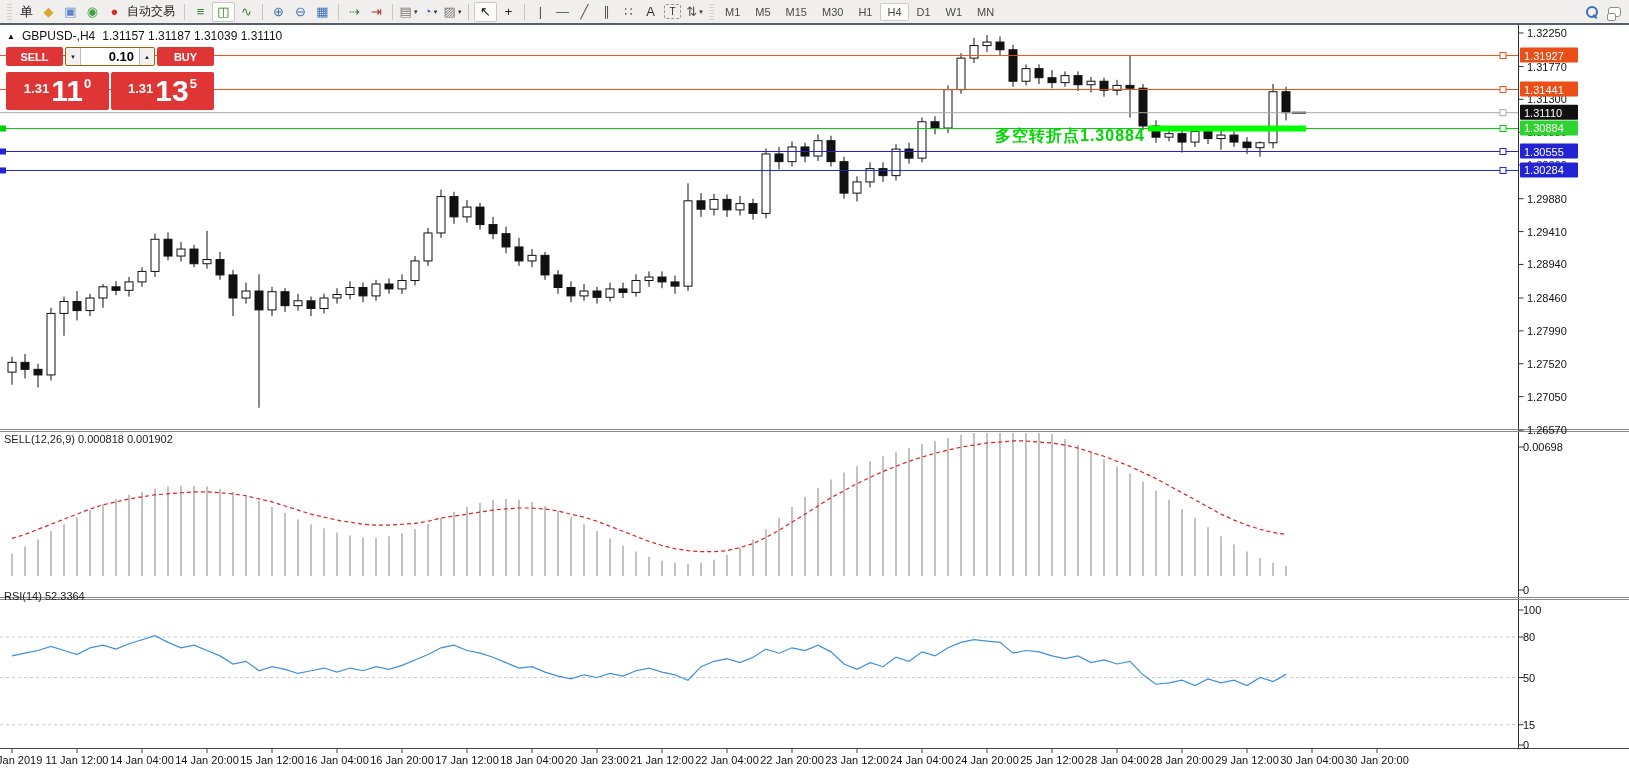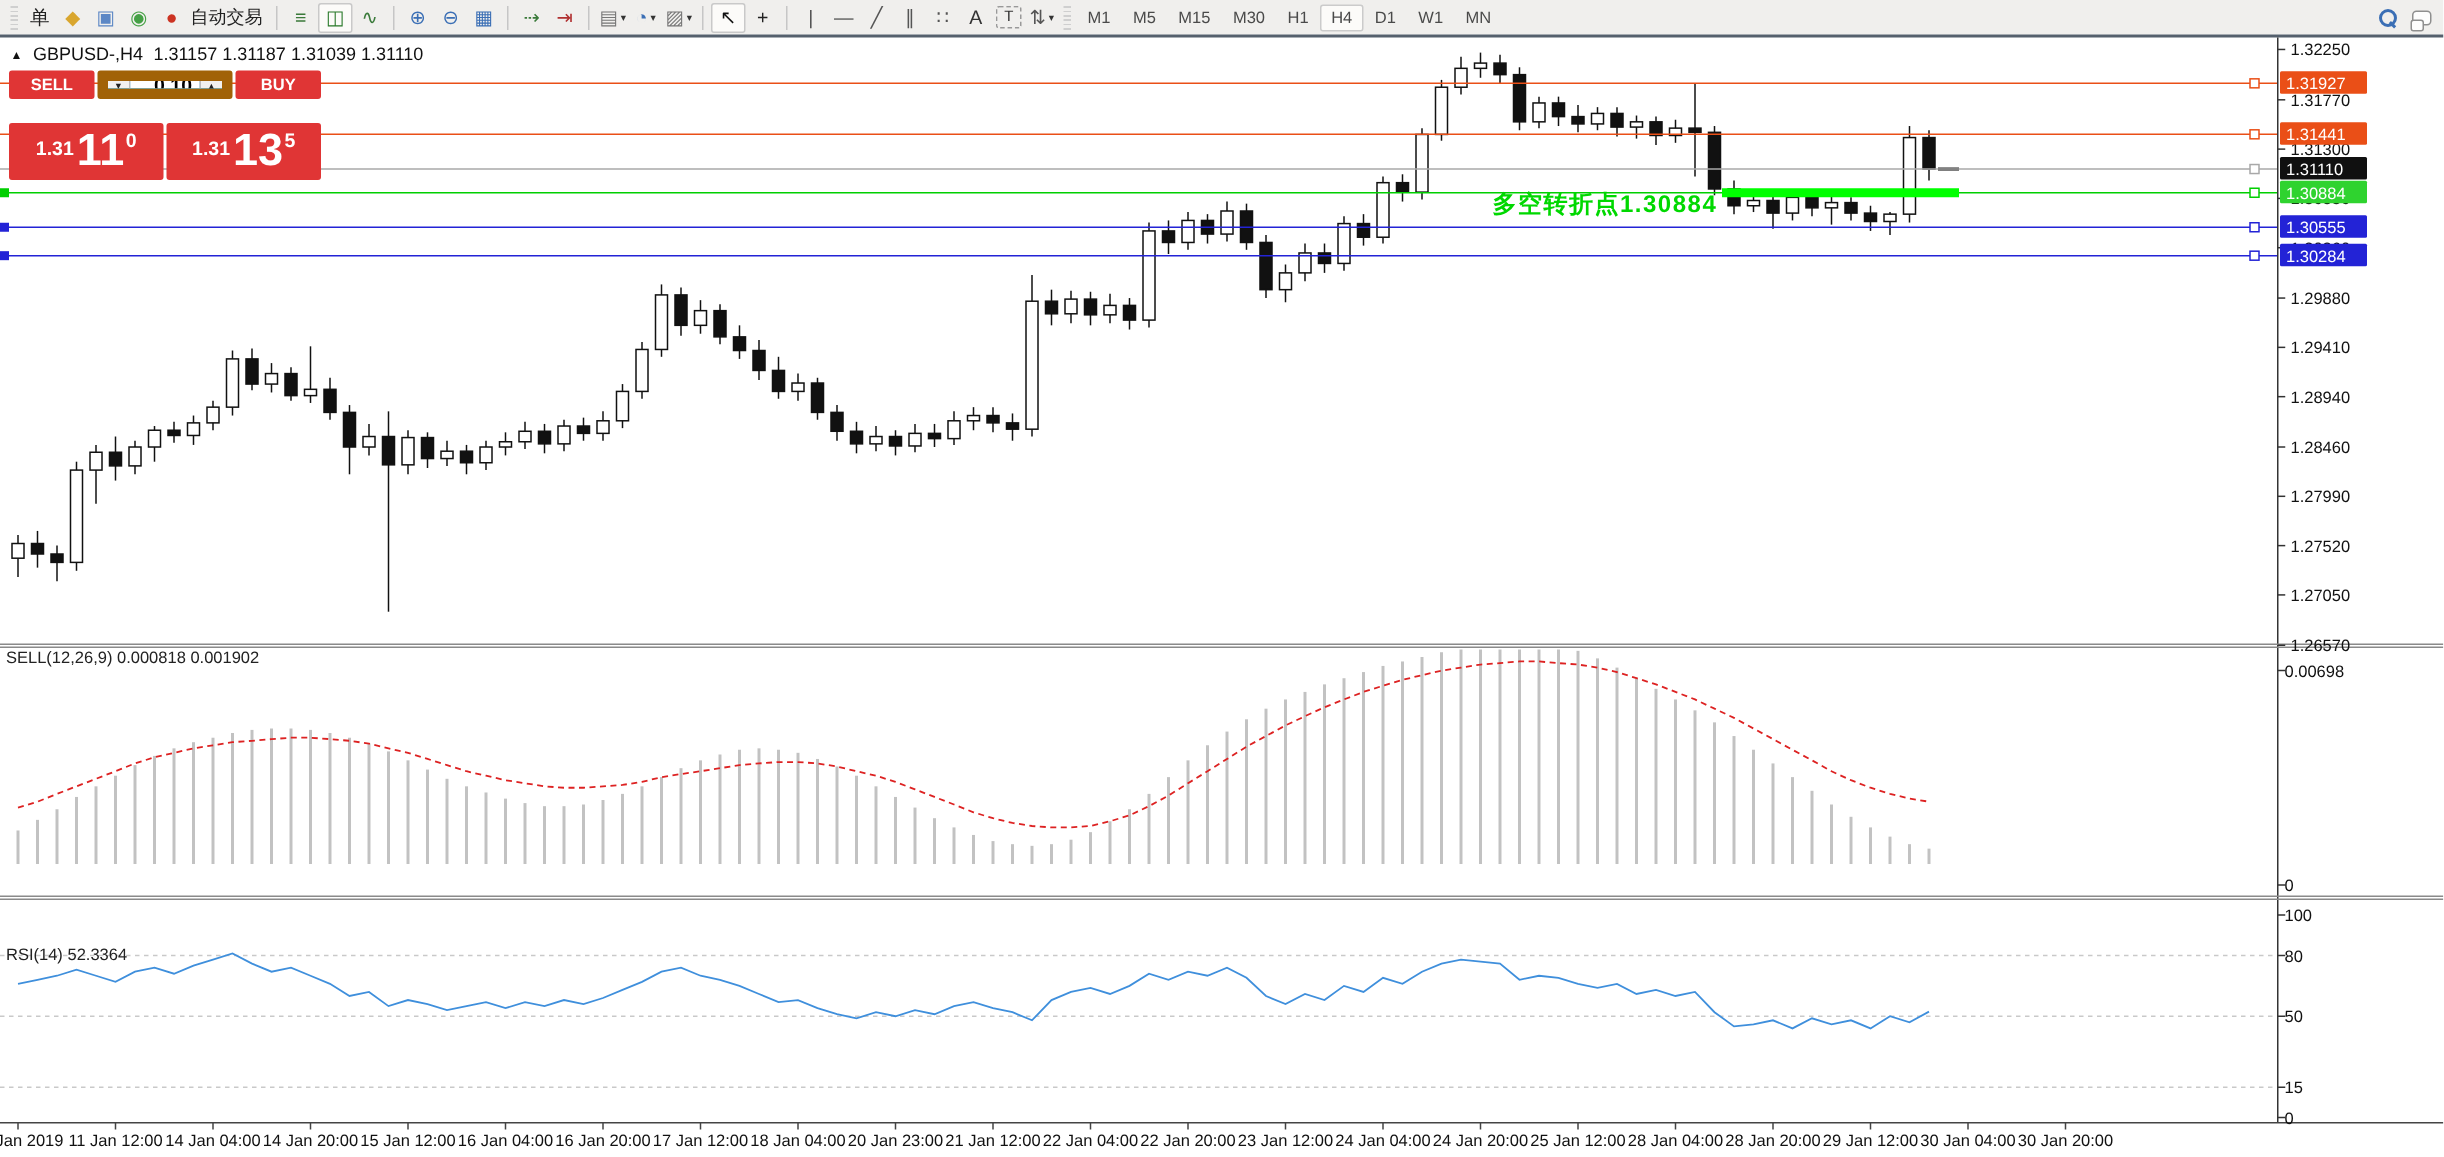--- a/index.html
+++ b/index.html
@@ -30,41 +30,41 @@
   .tbi[data-name="chat-icon"]::before{content:"";width:11px;height:8px;border:1.5px solid #8f8f8f;
     border-radius:3px;display:block;background:#fdfdfd;}
   .tbi[data-name="chat-icon"]::after{content:"";position:absolute;width:7px;height:6px;
     border:1.5px solid #8f8f8f;border-radius:2px;left:4px;top:10px;background:#fdfdfd;}
   
   #chart-svg{position:absolute;left:0;top:0;}
   #chart-header{position:absolute;left:7px;top:29px;font-size:12px;color:#111;display:flex;
     gap:7px;align-items:center;white-space:nowrap;}
   .hdr-arrow{font-size:8px;color:#111;}
   #ocp{position:absolute;left:6px;top:47px;width:208px;}
-  .ocp-row1{display:flex;gap:2px;height:19px;margin-bottom:16px;}
+  .ocp-row1{display:flex;gap:2px;height:19px;margin-bottom:6px;}
   .ocp-btn{width:57px;background:#e03535;color:#fff;font-size:11px;font-weight:700;
     display:flex;align-items:center;justify-content:center;border-radius:2px;}
-  .ocp-stepper{flex:1;display:flex;border:7px solid #a16207;background:#0ea5e9;border-radius:2px;overflow:hidden;justify-content:center;}
+  .ocp-stepper{flex:1;display:flex;border:1px solid #a16207;background:#0ea5e9;border-radius:2px;overflow:hidden;justify-content:center;}
   .st-btn{width:14px;background:#f2f1ef;font-size:7px;color:#222;display:flex;align-items:center;
     justify-content:center;}
   .st-btn.dn{border-right:1px solid #bbb;}
   .st-btn.up{border-left:1px solid #bbb;}
   input.vol{flex:1;border:0;outline:none;text-align:right;font-size:13px;font-weight:700;
     padding:0 5px 0 0;min-width:20px;font-family:"Liberation Sans",sans-serif;}
   .ocp-row2{display:flex;gap:2px;height:38px;}
   .price-box{flex:1;background:#e03535;color:#fff;border-radius:2px;display:flex;
     align-items:center;justify-content:center;padding:1px 3px 2px;}
   .pb-small{font-size:13px;font-weight:700;margin:0 2px 5px 0;}
   .pb-big{font-size:30px;font-weight:700;line-height:28px;}
   .pb-sup{font-size:13px;font-weight:700;align-self:flex-start;margin:3px 0 0 1px;}
   #annotation{position:absolute;left:995px;top:126px;font-size:16px;font-weight:700;
     color:#00d800;white-space:nowrap;letter-spacing:1px;}
   .pane-label{position:absolute;left:4px;font-size:11px;color:#222;white-space:nowrap;}
   #macd-label{top:433px;}
-  #rsi-label{top:631px;}
+  #rsi-label{top:590px;}
 </style>
 </head>
 <body>
 
 <div id="app" data-name="mt4-window">
   <div id="toolbar" data-name="toolbar">
       <span class="grip" data-name="toolbar-grip"></span>
       <span class="tbi" data-name="new-order-button-partial" style="color: rgb(34, 34, 34);">单</span>
       <span class="tbi" data-name="gold-icon" style="color: rgb(217, 166, 46);">◆</span>
       <span class="tbi" data-name="community-icon" style="color: rgb(92, 135, 197);">▣</span>

